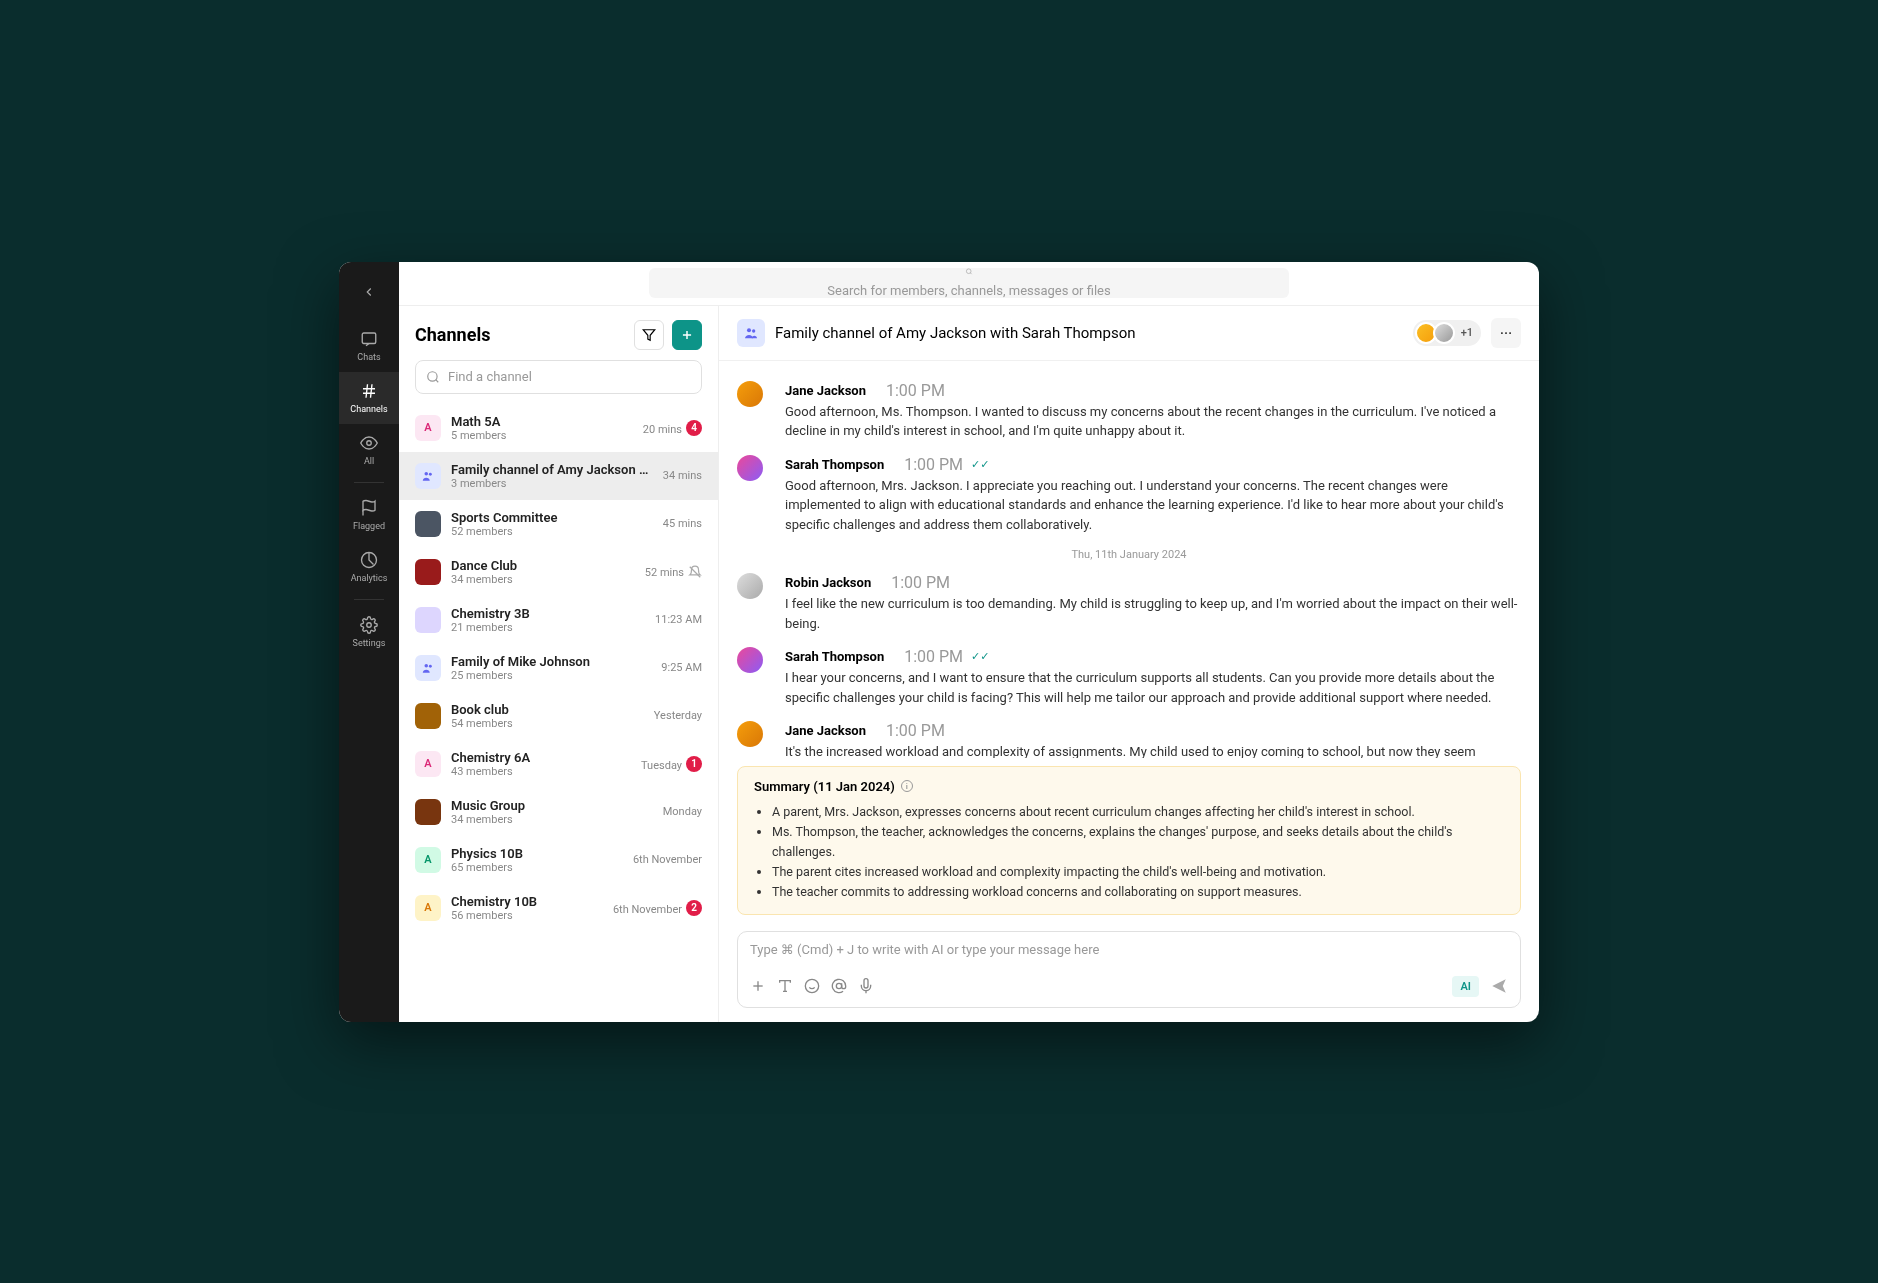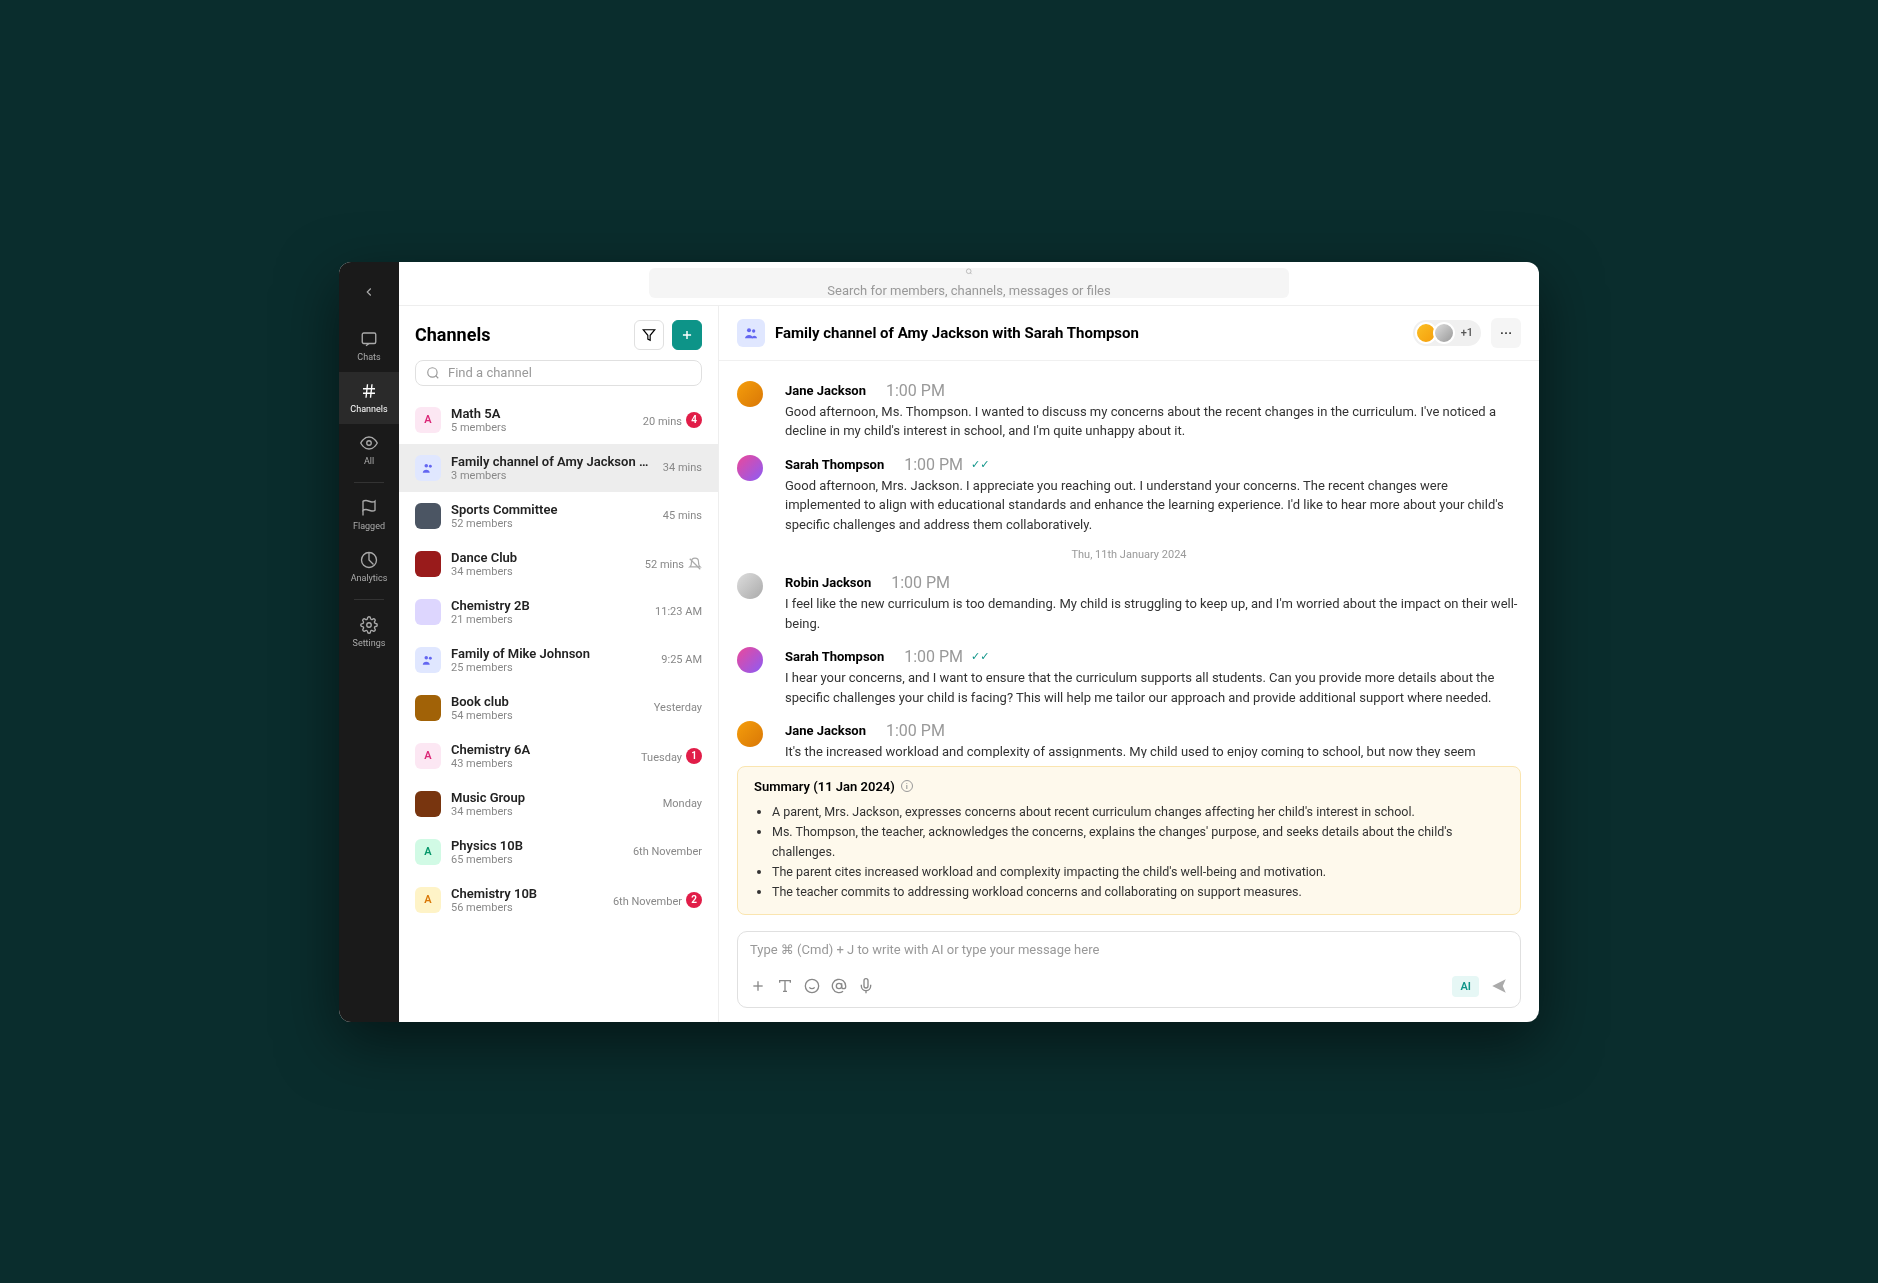--- a/index.html
+++ b/index.html
@@ -13,36 +13,36 @@
 .nav-sep { width: 30px; height: 1px; background: #333; margin: 6px 0; }
 .main { flex: 1; display: flex; flex-direction: column; }
 .top-search { height: 44px; display: flex; align-items: center; justify-content: center; border-bottom: 1px solid #eee; }
 .top-search-inner { width: 640px; height: 30px; background: #f5f5f5; border-radius: 6px; display: flex; align-items: center; padding: 0 10px; gap: 8px; color: #999; font-size: 13px; flex-direction: column; }
 .content { flex: 1; display: flex; min-height: 0; }
 .sidebar { width: 320px; border-right: 1px solid #eee; display: flex; flex-direction: column; }
 .sb-header { display: flex; align-items: center; padding: 14px 16px 10px; gap: 8px; }
 .sb-title { font-size: 18px; font-weight: 700; flex: 1; }
 .icon-btn { width: 30px; height: 30px; border: 1px solid #e0e0e0; border-radius: 6px; display: flex; align-items: center; justify-content: center; cursor: pointer; background: #fff; }
 .icon-btn.primary { background: #0d9488; border-color: #0d9488; color: #fff; }
-.sb-search { margin: 0 16px 10px; height: 26px; border: 1px solid #e0e0e0; border-radius: 8px; display: flex; align-items: center; padding: 0 10px; gap: 8px; color: #999; font-size: 13px; }
+.sb-search { margin: 0 16px 10px; height: 34px; border: 1px solid #e0e0e0; border-radius: 8px; display: flex; align-items: center; padding: 0 10px; gap: 8px; color: #999; font-size: 13px; }
 .ch-list { flex: 1; overflow-y: auto; }
 .ch-item { display: flex; align-items: center; padding: 10px 16px; gap: 10px; cursor: pointer; }
 .ch-item.selected { background: #ededed; }
 .ch-avatar { width: 26px; height: 26px; border-radius: 6px; display: flex; align-items: center; justify-content: center; font-size: 11px; font-weight: 600; flex-shrink: 0; }
 .ch-body { flex: 1; min-width: 0; }
 .ch-name { font-size: 13px; font-weight: 600; color: #222; white-space: nowrap; overflow: hidden; text-overflow: ellipsis; }
 .ch-sub { font-size: 11px; color: #888; }
 .ch-meta { display: flex; flex-direction: row; align-items: flex-end; gap: 4px; flex-shrink: 0; }
 .ch-time { font-size: 11px; color: #888; }
 .badge { min-width: 16px; height: 16px; border-radius: 8px; background: #e11d48; color: #fff; font-size: 10px; display: flex; align-items: center; justify-content: center; padding: 0 4px; font-weight: 600; }
 .mute-icon { color: #aaa; }
 .chat { flex: 1; display: flex; flex-direction: column; min-width: 0; }
 .chat-header { display: flex; align-items: center; padding: 12px 18px; gap: 10px; border-bottom: 1px solid #f0f0f0; }
 .chat-icon { width: 28px; height: 28px; background: #e0e7ff; border-radius: 6px; display: flex; align-items: center; justify-content: center; color: #6366f1; }
-.chat-title { font-size: 15px; font-weight: 700; flex: 1; }
+.chat-title { font-size: 15px; font-weight: 400; flex: 1; }
 .avatar-stack { display: flex; align-items: center; background: #f0f0f0; border-radius: 16px; padding: 2px 8px 2px 2px; gap: 2px; }
 .avatar-stack .av { width: 22px; height: 22px; border-radius: 50%; border: 2px solid #fff; margin-left: -6px; background: #ddd; }
 .avatar-stack .av:first-child { margin-left: 0; }
 .avatar-stack .more { font-size: 11px; color: #555; margin-left: 4px; font-weight: 500; }
 .messages { flex: 1; overflow-y: auto; padding: 20px 18px 10px; }
 .msg { display: flex; gap: 22px; margin-bottom: 14px; }
 .msg-av { width: 26px; height: 26px; border-radius: 50%; flex-shrink: 0; background: linear-gradient(135deg, #f59e0b, #d97706); }
 .msg-av.b { background: linear-gradient(135deg, #ec4899, #8b5cf6); }
 .msg-av.c { background: linear-gradient(135deg, #ddd, #aaa); }
 .msg-body { flex: 1; }
@@ -208,21 +208,21 @@
       <div class="ch-time">52 mins</div>
       <svg class="mute-icon" width="14" height="14" viewBox="0 0 24 24" fill="none" stroke="currentColor" stroke-width="2">
                   <path d="M18 8a6 6 0 0 0-12 0c0 7-3 9-3 9h18s-3-2-3-9"></path>
                   <line x1="3" y1="3" x2="21" y2="21"></line>
                 </svg>
     </div>
             </div>
             <div class="ch-item">
     <div class="ch-avatar" style="background:#ddd6fe;color:#7c3aed"></div>
     <div class="ch-body">
-      <div class="ch-name">Chemistry 2B</div>
+      <div class="ch-name">Chemistry 3B</div>
       <div class="ch-sub">21 members</div>
     </div>
     <div class="ch-meta">
       <div class="ch-time">11:23 AM</div>
 
     </div>
             </div>
             <div class="ch-item">
     <div class="ch-avatar" style="background:#e0e7ff;color:#6366f1">
                 <svg width="14" height="14" viewBox="0 0 24 24" fill="currentColor">

